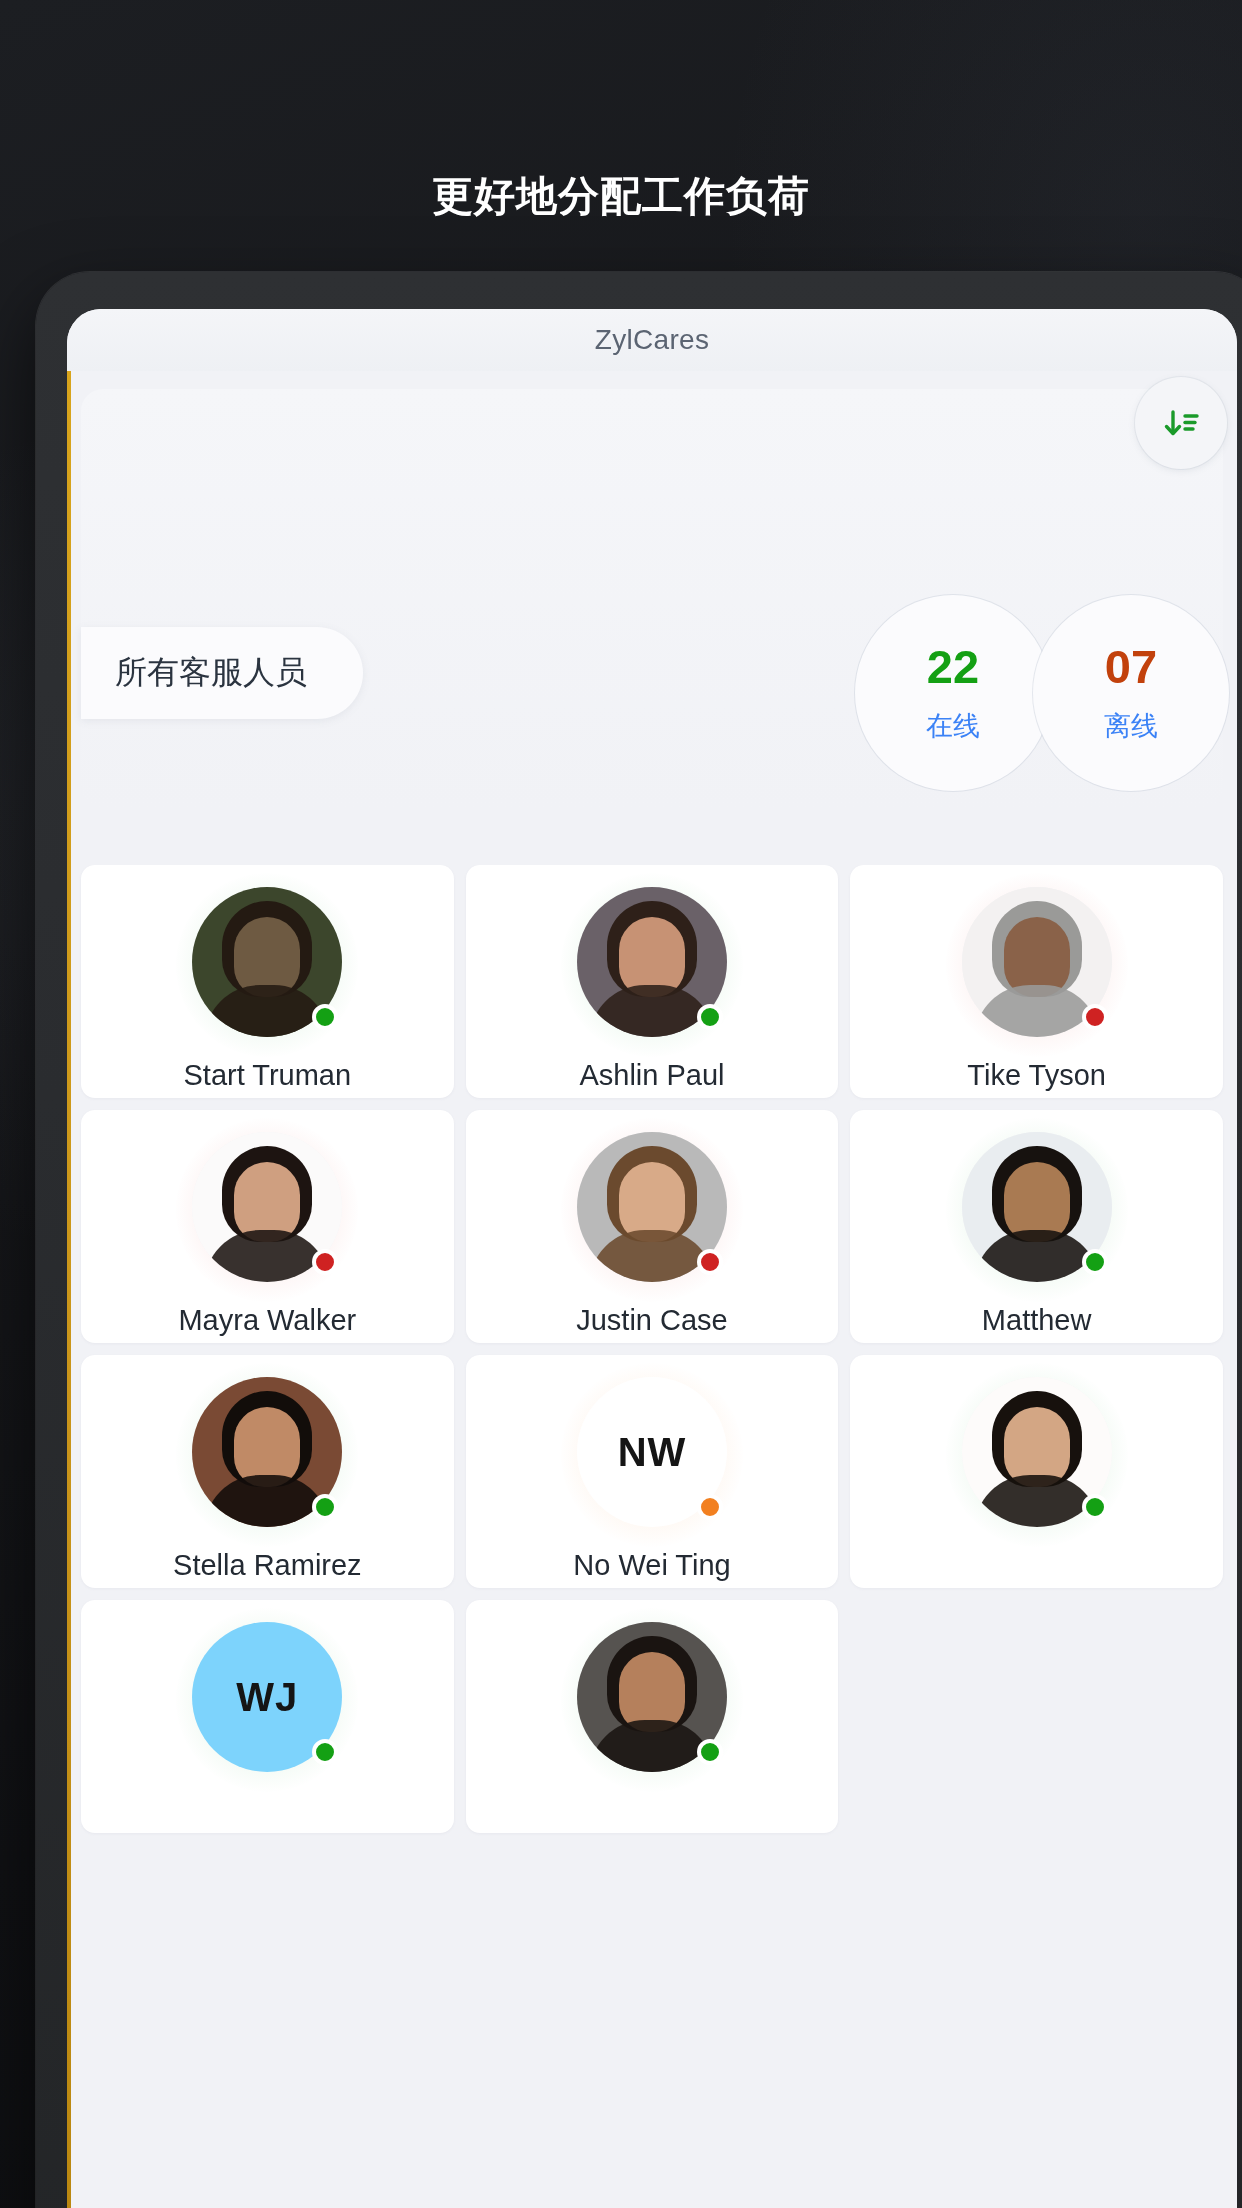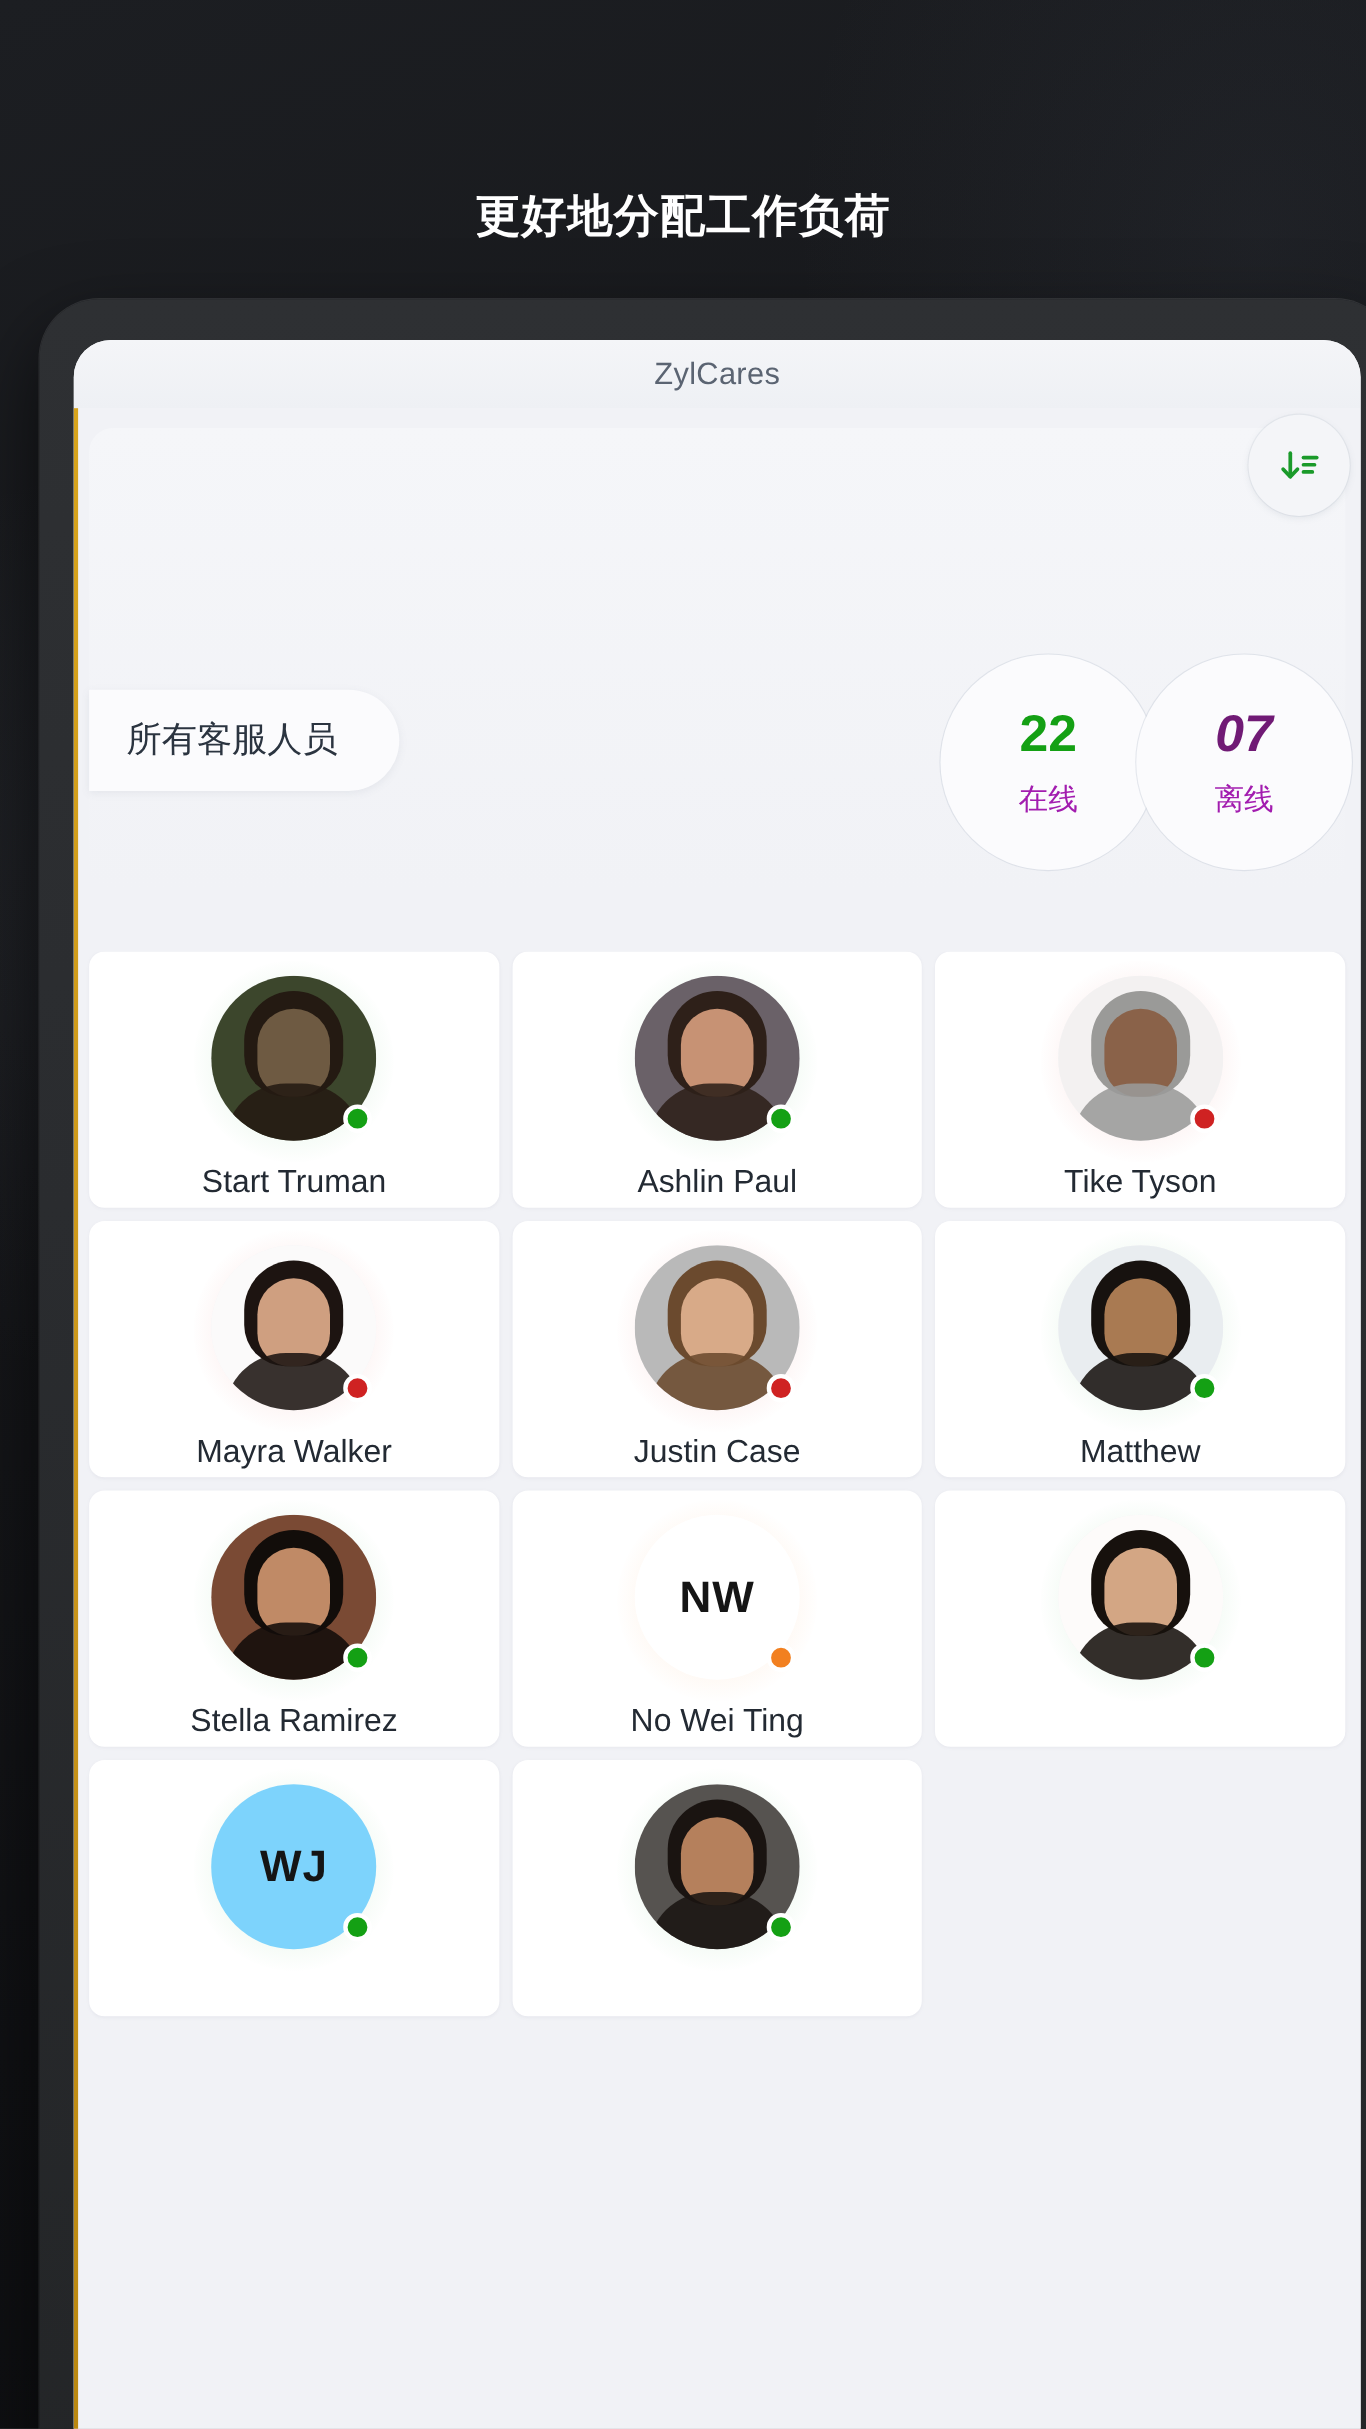--- a/index.html
+++ b/index.html
@@ -118,23 +118,23 @@
     display:flex; align-items:flex-start;
   }
   .stat{
     width:196px; height:196px; border-radius:50%;
     background:#fbfbfd;
     box-shadow:0 0 0 1px rgba(196,203,214,0.42);
     display:flex; flex-direction:column; align-items:center; justify-content:center;
     margin-left:-18px;
   }
   .stat .num{ font-size:47px; font-weight:bold; line-height:1; }
-  .stat .cap{ font-size:27px; color:#a21caf; margin-top:18px; }
+  .stat .cap{ font-size:27px; color:#3b82f6; margin-top:18px; }
   .stat.online .num{ color:#14a014; }
-  .stat.offline .num{ color:#701a75;font-style:italic; }
+  .stat.offline .num{ color:#c2410c; }
 
   
   #grid{
     position:absolute; left:0; right:0; top:494px; bottom:0;
     padding:0 14px;
     display:grid;
     grid-template-columns:repeat(3,1fr);
     grid-auto-rows:233px;
     gap:12px;
     overflow:hidden;

